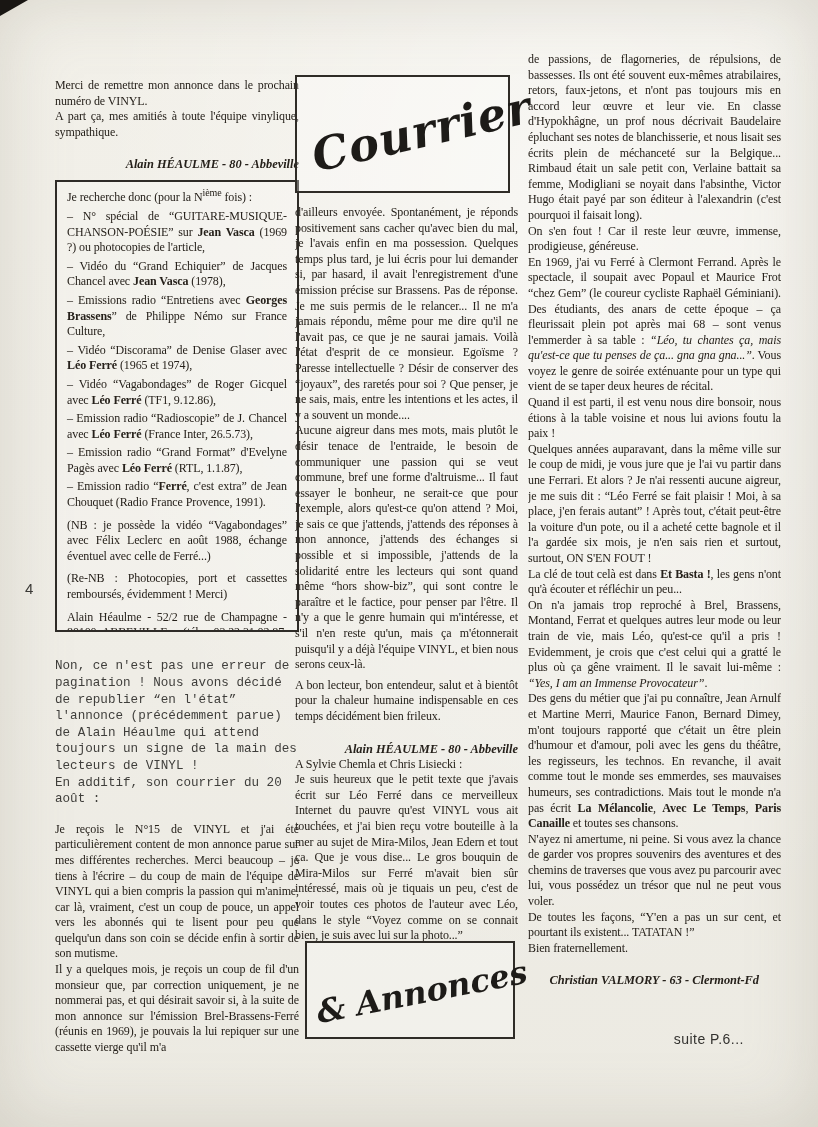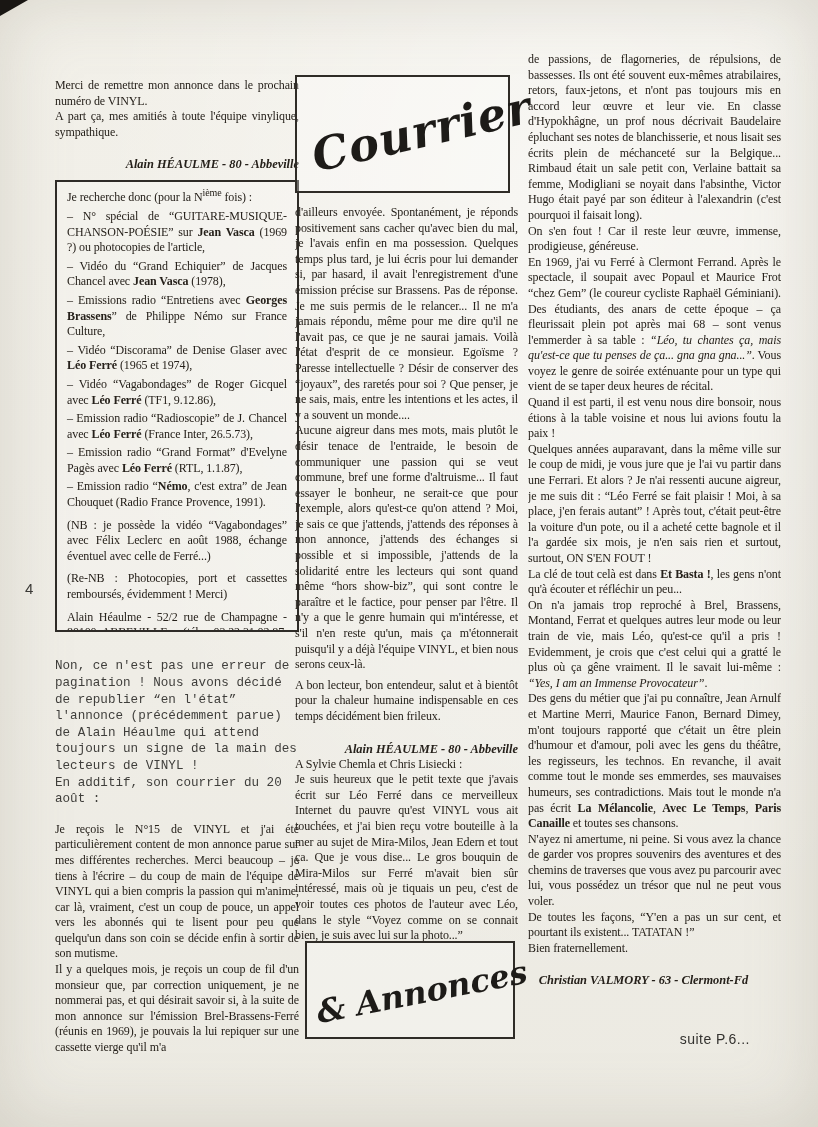--- a/index.html
+++ b/index.html
@@ -24,21 +24,21 @@
   .col-mid   { left:295px; top:75px; width:223px; }
   .col-right { left:528px; top:52px; width:253px; height:960px; overflow:hidden; }
 
   p.body { font-size:12px; line-height:15.6px; text-align:justify;
     letter-spacing:-0.1px; color:#26211b; }
   .b { font-weight:bold; }
   .i { font-style:italic; }
   .sup { vertical-align:super; font-size:10px; line-height:0; }
   .sig { font-style:italic; font-weight:bold; font-size:12.4px; line-height:16px;
     text-align:right; margin-top:16px; }
-  .sig.pad { padding-right:22px;text-align:center; }
+  .sig.pad { padding-right:22px; }
 
   .ad-box { margin-top:8px; border:2px solid #2e2b27; padding:8px 10px;
     height:452px; overflow:hidden; background:rgba(255,255,255,.2); }
   .ad-box p.body { margin-top:3px; }
   .ad-box p.first { margin-top:0; }
   .ad-box p.nb { margin-top:7px; }
 
   .editorial { margin-top:26px; }
   .editorial p { font-family:Liberation Mono, monospace; font-size:12.6px;
     line-height:16.6px; color:#3f3e3b; text-align:left; }
@@ -53,21 +53,21 @@
   .annonces-box { width:210px; height:98px; margin-left:10px; }
   .script-text { position:absolute; font-family:"DejaVu Serif", serif;
     font-style:italic; font-weight:bold; color:#1d1b18; white-space:nowrap; }
   .courrier-box .script-text { font-size:45px; left:13px; top:28px;
     transform:rotate(-13deg); letter-spacing:1px; }
   .annonces-box .script-text { font-size:32px; left:8px; top:30px;
     transform:rotate(-11deg); }
 
   .mid-text { height:736px; overflow:hidden; }
 
-  .continuation { position:absolute; top:1030px; right:68px;
+  .continuation { position:absolute; top:1030px; right:74px;
     font:14px/18px "Liberation Sans", sans-serif; color:#33322f; letter-spacing:.5px;text-align:center; }
 </style>
 </head>
 <body>
 
 <div class="page">
   <div class="corner"></div>
   <div class="folio">4</div>
 
   <div class="col col-left">
@@ -77,21 +77,21 @@
 
     <div class="ad-box">
       <p class="body first"><span>Je recherche donc (pour la N</span><span class="sup">ième</span><span> fois) :</span></p>
       <p class="body"><span>– N° spécial de “GUITARE-MUSIQUE-CHANSON-POÉSIE” sur </span><span class="b">Jean Vasca</span><span> (1969 ?) ou photocopies de l'article,</span></p>
       <p class="body"><span>– Vidéo du “Grand Echiquier” de Jacques Chancel avec </span><span class="b">Jean Vasca</span><span> (1978),</span></p>
       <p class="body"><span>– Emissions radio “Entretiens avec </span><span class="b">Georges Brassens</span><span>” de Philippe Némo sur France Culture,</span></p>
       <p class="body"><span>– Vidéo “Discorama” de Denise Glaser avec </span><span class="b">Léo Ferré</span><span> (1965 et 1974),</span></p>
       <p class="body"><span>– Vidéo “Vagabondages” de Roger Gicquel avec </span><span class="b">Léo Ferré</span><span> (TF1, 9.12.86),</span></p>
       <p class="body"><span>– Emission radio “Radioscopie” de J. Chancel avec </span><span class="b">Léo Ferré</span><span> (France Inter, 26.5.73),</span></p>
       <p class="body"><span>– Emission radio “Grand Format” d'Evelyne Pagès avec </span><span class="b">Léo Ferré</span><span> (RTL, 1.1.87),</span></p>
-      <p class="body"><span>– Emission radio “</span><span class="b">Némo</span><span>, c'est extra” de Jean Chouquet (Radio France Provence, 1991).</span></p>
+      <p class="body"><span>– Emission radio “</span><span class="b">Ferré</span><span>, c'est extra” de Jean Chouquet (Radio France Provence, 1991).</span></p>
       <p class="body nb">(NB : je possède la vidéo “Vagabondages” avec Félix Leclerc en août 1988, échange éventuel avec celle de Ferré...)</p>
       <p class="body nb">(Re-NB : Photocopies, port et cassettes remboursés, évidemment !  Merci)</p>
       <p class="body nb">Alain Héaulme - 52/2 rue de Champagne - 80100 ABBEVILLE - (tél : 03.22.31.02.87, après 20 H.)</p>
     </div>
 
     <div class="editorial">
       <p>Non, ce n'est pas une erreur de pagination ! Nous avons décidé de republier “en l'état” l'annonce (précédemment parue) de Alain Héaulme qui attend toujours un signe de la main des lecteurs de VINYL !</p>
       <p>En additif, son courrier du 20 août :</p>
     </div>
 

